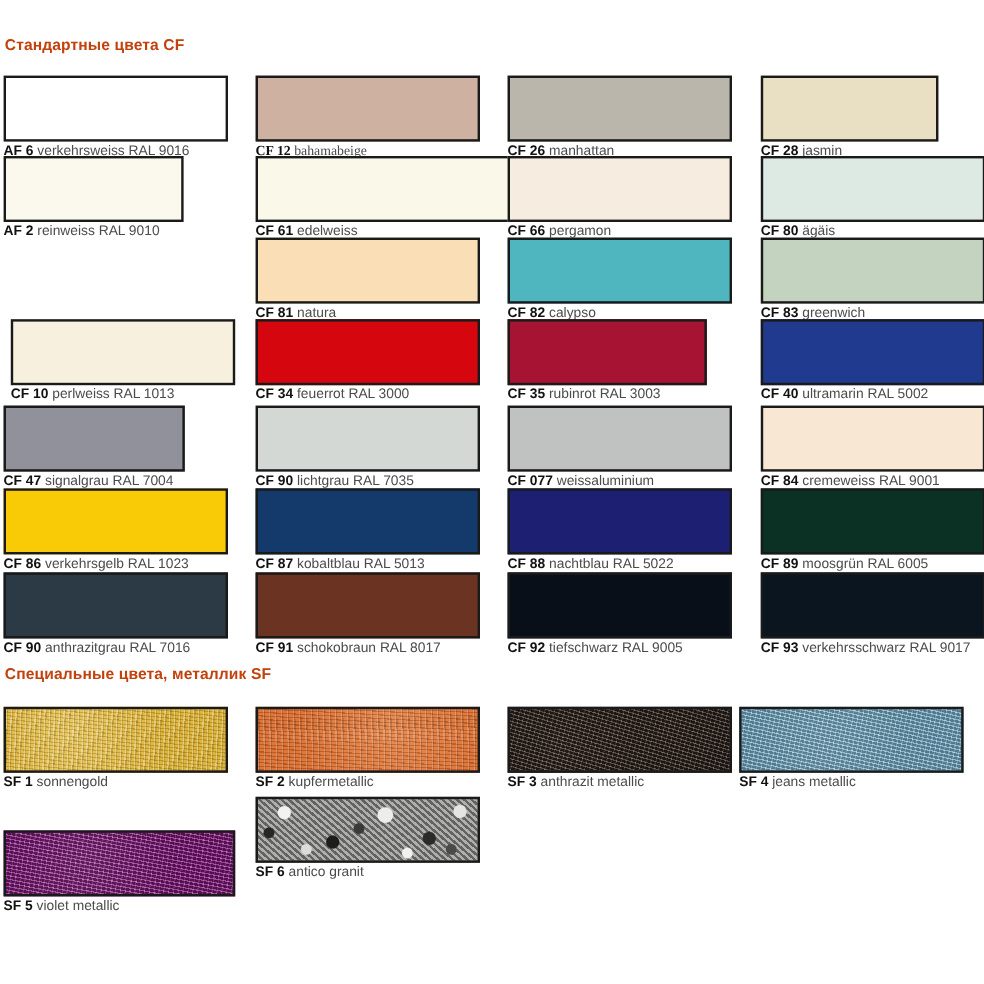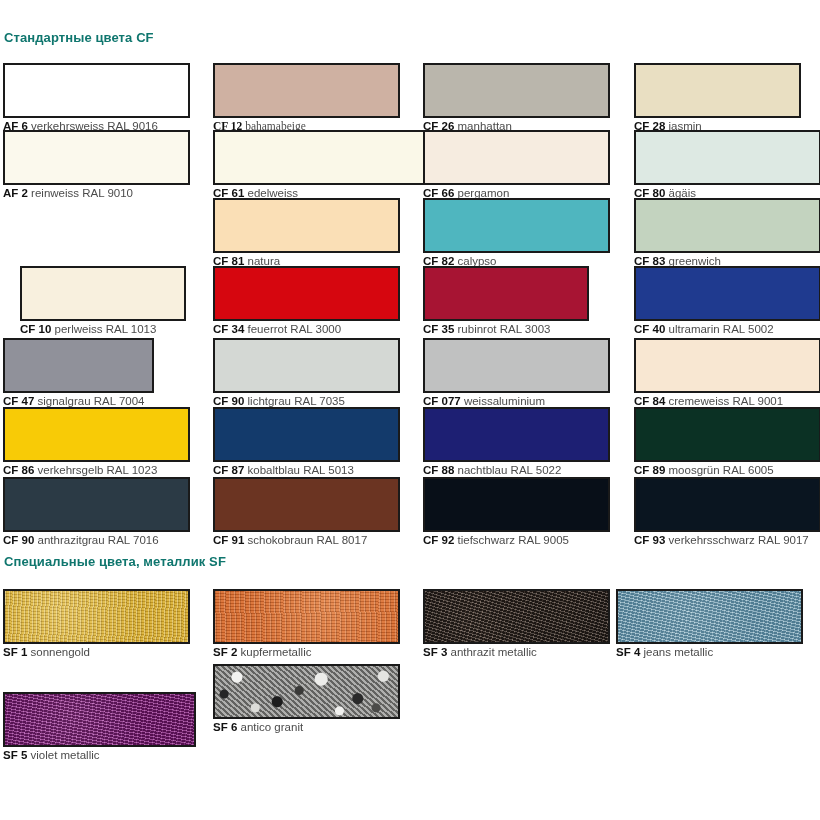--- a/index.html
+++ b/index.html
@@ -17,21 +17,21 @@
   .page {
     position: relative;
     width: 820px;
     height: 820px;
   }
   .section-title {
     position: absolute;
     left: 4px;
     font-size: 13px;
     font-weight: bold;
-    color: #0f766e;
+    color: #c2410c;
     letter-spacing: 0.1px;
     white-space: nowrap;
   }
   #title-cf { top: 30px; }
   #title-sf { top: 554px; }
 
   .grid {
     position: absolute;
     left: 0;
     top: 0;
@@ -126,25 +126,25 @@
         <div class="caption"><span class="code">AF 6</span><span> verkehrsweiss RAL 9016</span></div>
       </div>
       <div class="cell" style="left: 213px; top: 63px; width: 187px; font-family: Liberation Serif, serif;">
         <div class="swatch" style="height: 55px; background: rgb(207, 177, 162);"></div>
         <div class="caption"><span class="code">CF 12</span><span> bahamabeige</span></div>
       </div>
       <div class="cell" style="left: 423px; top: 63px; width: 187px;">
         <div class="swatch" style="height: 55px; background: rgb(186, 182, 172);"></div>
         <div class="caption"><span class="code">CF 26</span><span> manhattan</span></div>
       </div>
-      <div class="cell" style="left: 634px; top: 63px; width: 167px;">
+      <div class="cell" style="left: 634px; top: 63px; width: 148px;">
         <div class="swatch" style="height: 55px; background: rgb(233, 223, 194);"></div>
         <div class="caption"><span class="code">CF 28</span><span> jasmin</span></div>
       </div>
-      <div class="cell" style="left: 3px; top: 130px; width: 187px;">
+      <div class="cell" style="left: 3px; top: 130px; width: 150px;">
         <div class="swatch" style="height: 55px; background: rgb(251, 249, 237);"></div>
         <div class="caption"><span class="code">AF 2</span><span> reinweiss RAL 9010</span></div>
       </div>
       <div class="cell" style="left: 213px; top: 130px; width: 214px;">
         <div class="swatch" style="height: 55px; background: rgb(250, 248, 232);"></div>
         <div class="caption"><span class="code">CF 61</span><span> edelweiss</span></div>
       </div>
       <div class="cell" style="left: 423px; top: 130px; width: 187px;">
         <div class="swatch" style="height: 55px; background: rgb(246, 236, 224);"></div>
         <div class="caption"><span class="code">CF 66</span><span> pergamon</span></div>
@@ -158,21 +158,21 @@
         <div class="caption"><span class="code">CF 81</span><span> natura</span></div>
       </div>
       <div class="cell" style="left: 423px; top: 198px; width: 187px;">
         <div class="swatch" style="height: 55px; background: rgb(79, 182, 191);"></div>
         <div class="caption"><span class="code">CF 82</span><span> calypso</span></div>
       </div>
       <div class="cell" style="left: 634px; top: 198px; width: 187px;">
         <div class="swatch" style="height: 55px; background: rgb(195, 211, 191);"></div>
         <div class="caption"><span class="code">CF 83</span><span> greenwich</span></div>
       </div>
-      <div class="cell" style="left: 20px; top: 266px; width: 166px;">
+      <div class="cell" style="left: 9px; top: 266px; width: 187px;">
         <div class="swatch" style="height: 55px; background: rgb(248, 240, 222);"></div>
         <div class="caption"><span class="code">CF 10</span><span> perlweiss RAL 1013</span></div>
       </div>
       <div class="cell" style="left: 213px; top: 266px; width: 187px;">
         <div class="swatch" style="height: 55px; background: rgb(214, 6, 15);"></div>
         <div class="caption"><span class="code">CF 34</span><span> feuerrot RAL 3000</span></div>
       </div>
       <div class="cell" style="left: 423px; top: 266px; width: 166px;">
         <div class="swatch" style="height: 55px; background: rgb(167, 20, 51);"></div>
         <div class="caption"><span class="code">CF 35</span><span> rubinrot RAL 3003</span></div>

